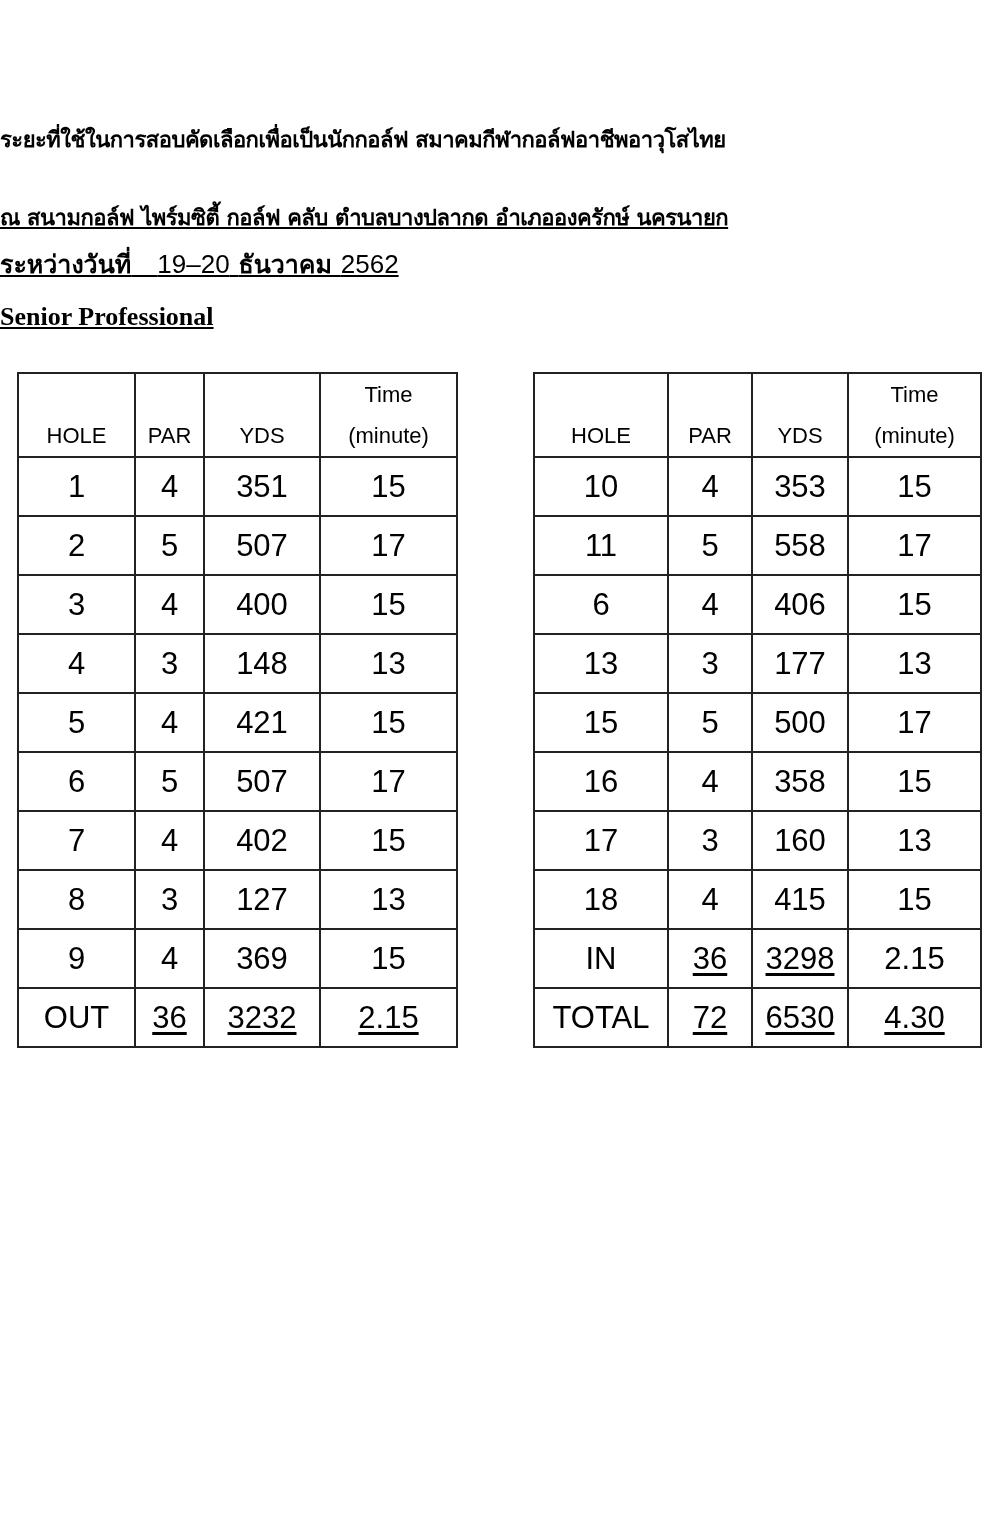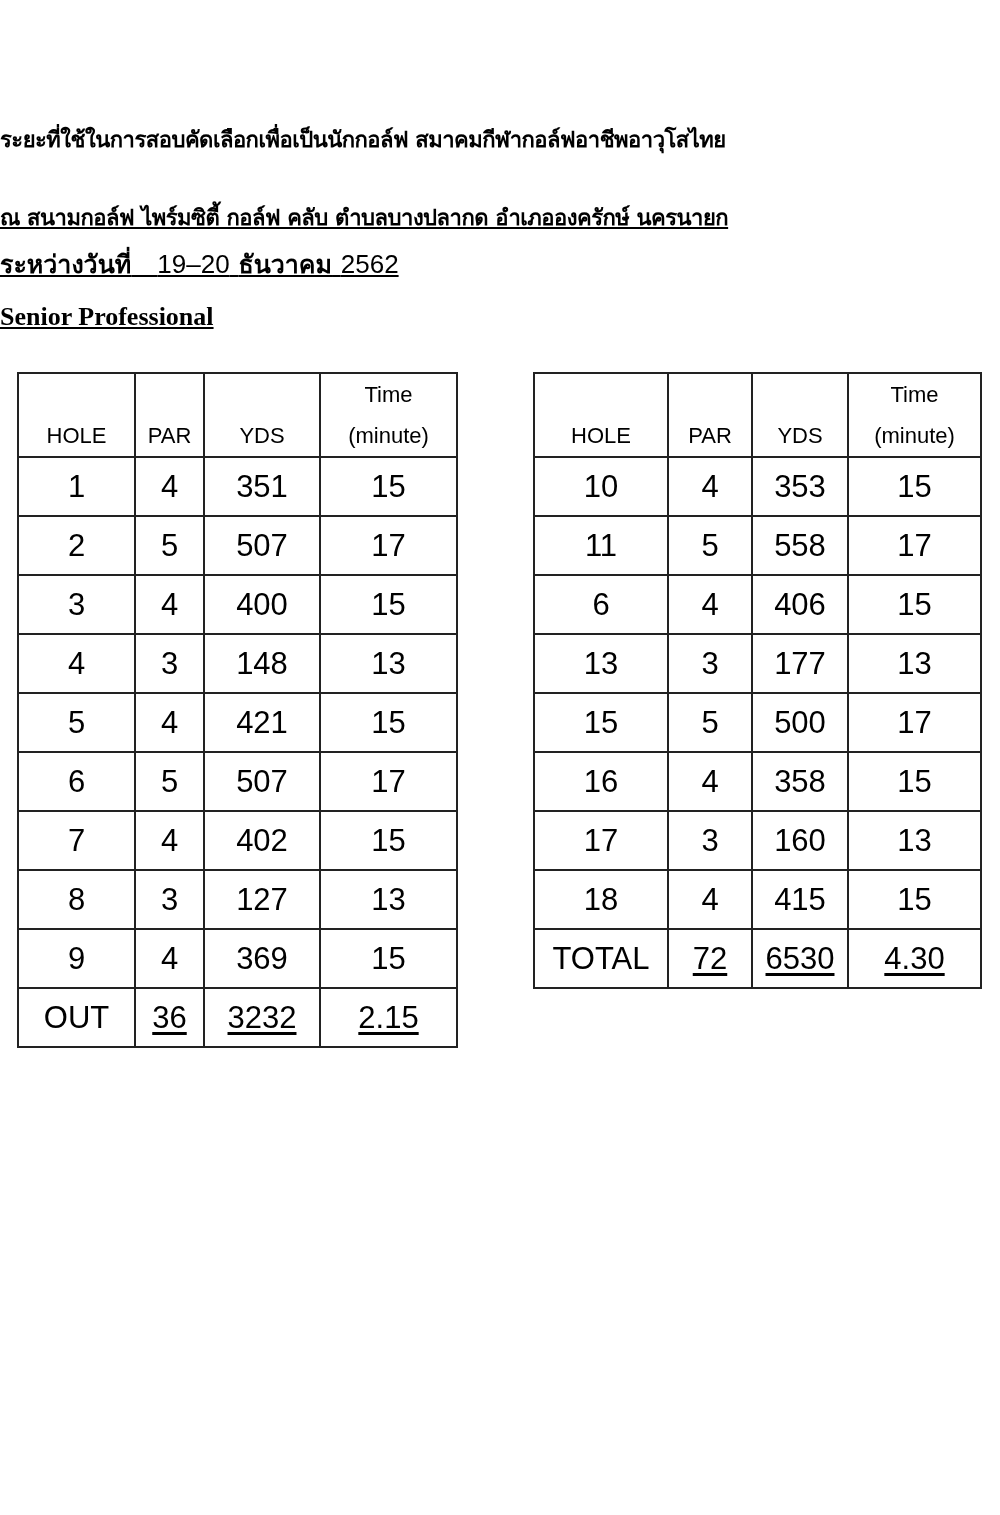--- a/index.html
+++ b/index.html
@@ -186,19 +186,25 @@
         <td>160</td>
         <td>13</td>
       </tr>
     <tr>
         <td>18</td>
         <td>4</td>
         <td>415</td>
         <td>15</td>
       </tr>
     <tr>
+      <td>IN</td>
+      <td class="u">36</td>
+      <td class="u">3298</td>
+      <td>2.15</td>
+    </tr>
+    <tr>
       <td>TOTAL</td>
       <td class="u">72</td>
       <td class="u">6530</td>
       <td class="u">4.30</td>
     </tr>
   </tbody>
 </table>
 
 </body></html>

